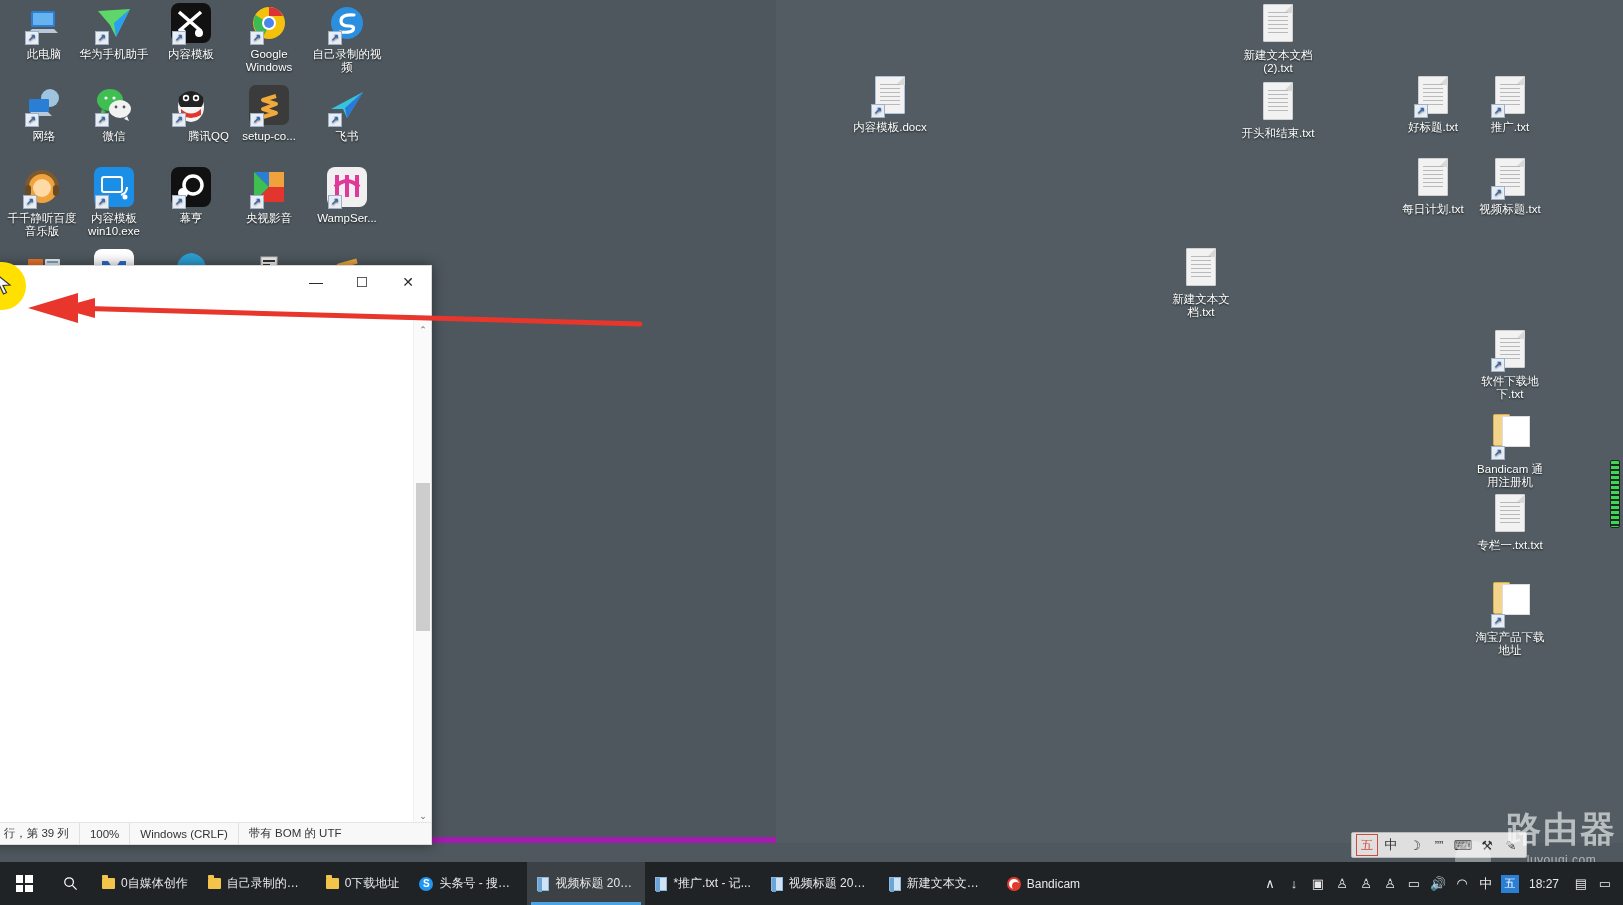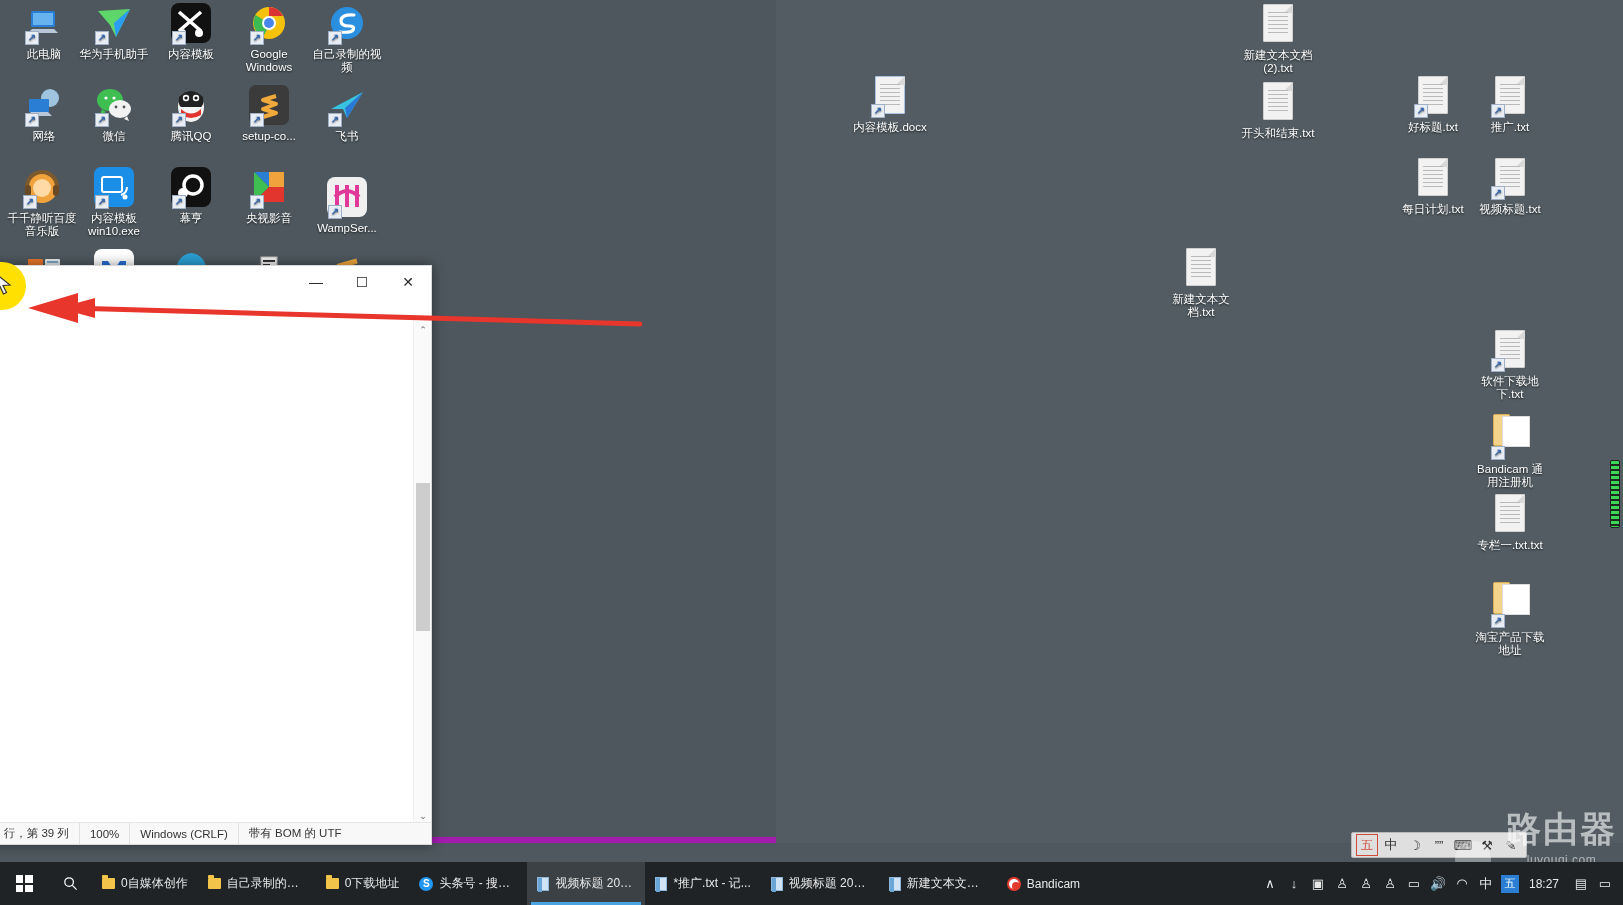--- a/index.html
+++ b/index.html
@@ -272,21 +272,21 @@
               <path d="M33 31 L35 36 L30 34 Z" fill="#f2f2f2"></path>
               <circle cx="12" cy="13" r="1.6" fill="#fff"></circle>
               <circle cx="20" cy="13" r="1.6" fill="#fff"></circle>
               <circle cx="22" cy="22" r="1.4" fill="#555"></circle>
               <circle cx="30" cy="22" r="1.4" fill="#555"></circle>
             </svg></div>
           <span class="shortcut"></span>
         </span>
         <span class="lbl">微信</span>
       </div>
-      <div class="icon" style="left: 153px; top: 84px;">
+      <div class="icon" style="left: 153px; top: 84px; text-align: right;">
         <span class="glyph">
           <div class="tile" style="background:none"><svg width="40" height="40" viewBox="0 0 40 40">
               <ellipse cx="20" cy="22" rx="13" ry="15" fill="#f5f5f5"></ellipse>
               <path d="M8 12 Q20 0 32 12 Q33 20 30 22 L10 22 Q7 20 8 12" fill="#222"></path>
               <circle cx="15" cy="13" r="3.2" fill="#fff"></circle>
               <circle cx="25" cy="13" r="3.2" fill="#fff"></circle>
               <circle cx="15" cy="13" r="1.6" fill="#111"></circle>
               <circle cx="25" cy="13" r="1.6" fill="#111"></circle>
               <path d="M10 24 Q20 33 30 24 L30 30 Q20 36 10 30 Z" fill="#e2352d"></path>
             </svg></div>
@@ -352,21 +352,21 @@
           <div class="tile" style="background:none"><svg width="40" height="40" viewBox="0 0 40 40">
               <path d="M5 5 L20 5 L20 20 Z" fill="#2a7fd4"></path>
               <path d="M20 5 L35 5 L35 20 L20 20 Z" fill="#f0a33c"></path>
               <path d="M5 5 L5 35 L20 20 Z" fill="#3fbf52"></path>
               <path d="M5 35 L35 35 L35 20 L20 20 Z" fill="#e2352d"></path>
             </svg></div>
           <span class="shortcut"></span>
         </span>
         <span class="lbl">央视影音</span>
       </div>
-      <div class="icon" style="left: 309px; top: 176px;">
+      <div class="icon" style="left: 309px; top: 166px;">
         <span class="glyph">
           <div class="tile" style="background:#f0f0f0;border-radius:8px"><svg width="40" height="40" viewBox="0 0 40 40">
               <path d="M10 8 L10 30 M20 8 L20 30 M30 8 L30 30" stroke="#e0399a" stroke-width="4"></path>
               <path d="M8 20 q12 -12 24 0" stroke="#e0399a" stroke-width="4" fill="none"></path>
             </svg></div>
           <span class="shortcut"></span>
         </span>
         <span class="lbl">WampSer...</span>
       </div>
       <div class="icon" style="left: 6px; top: 248px;">

